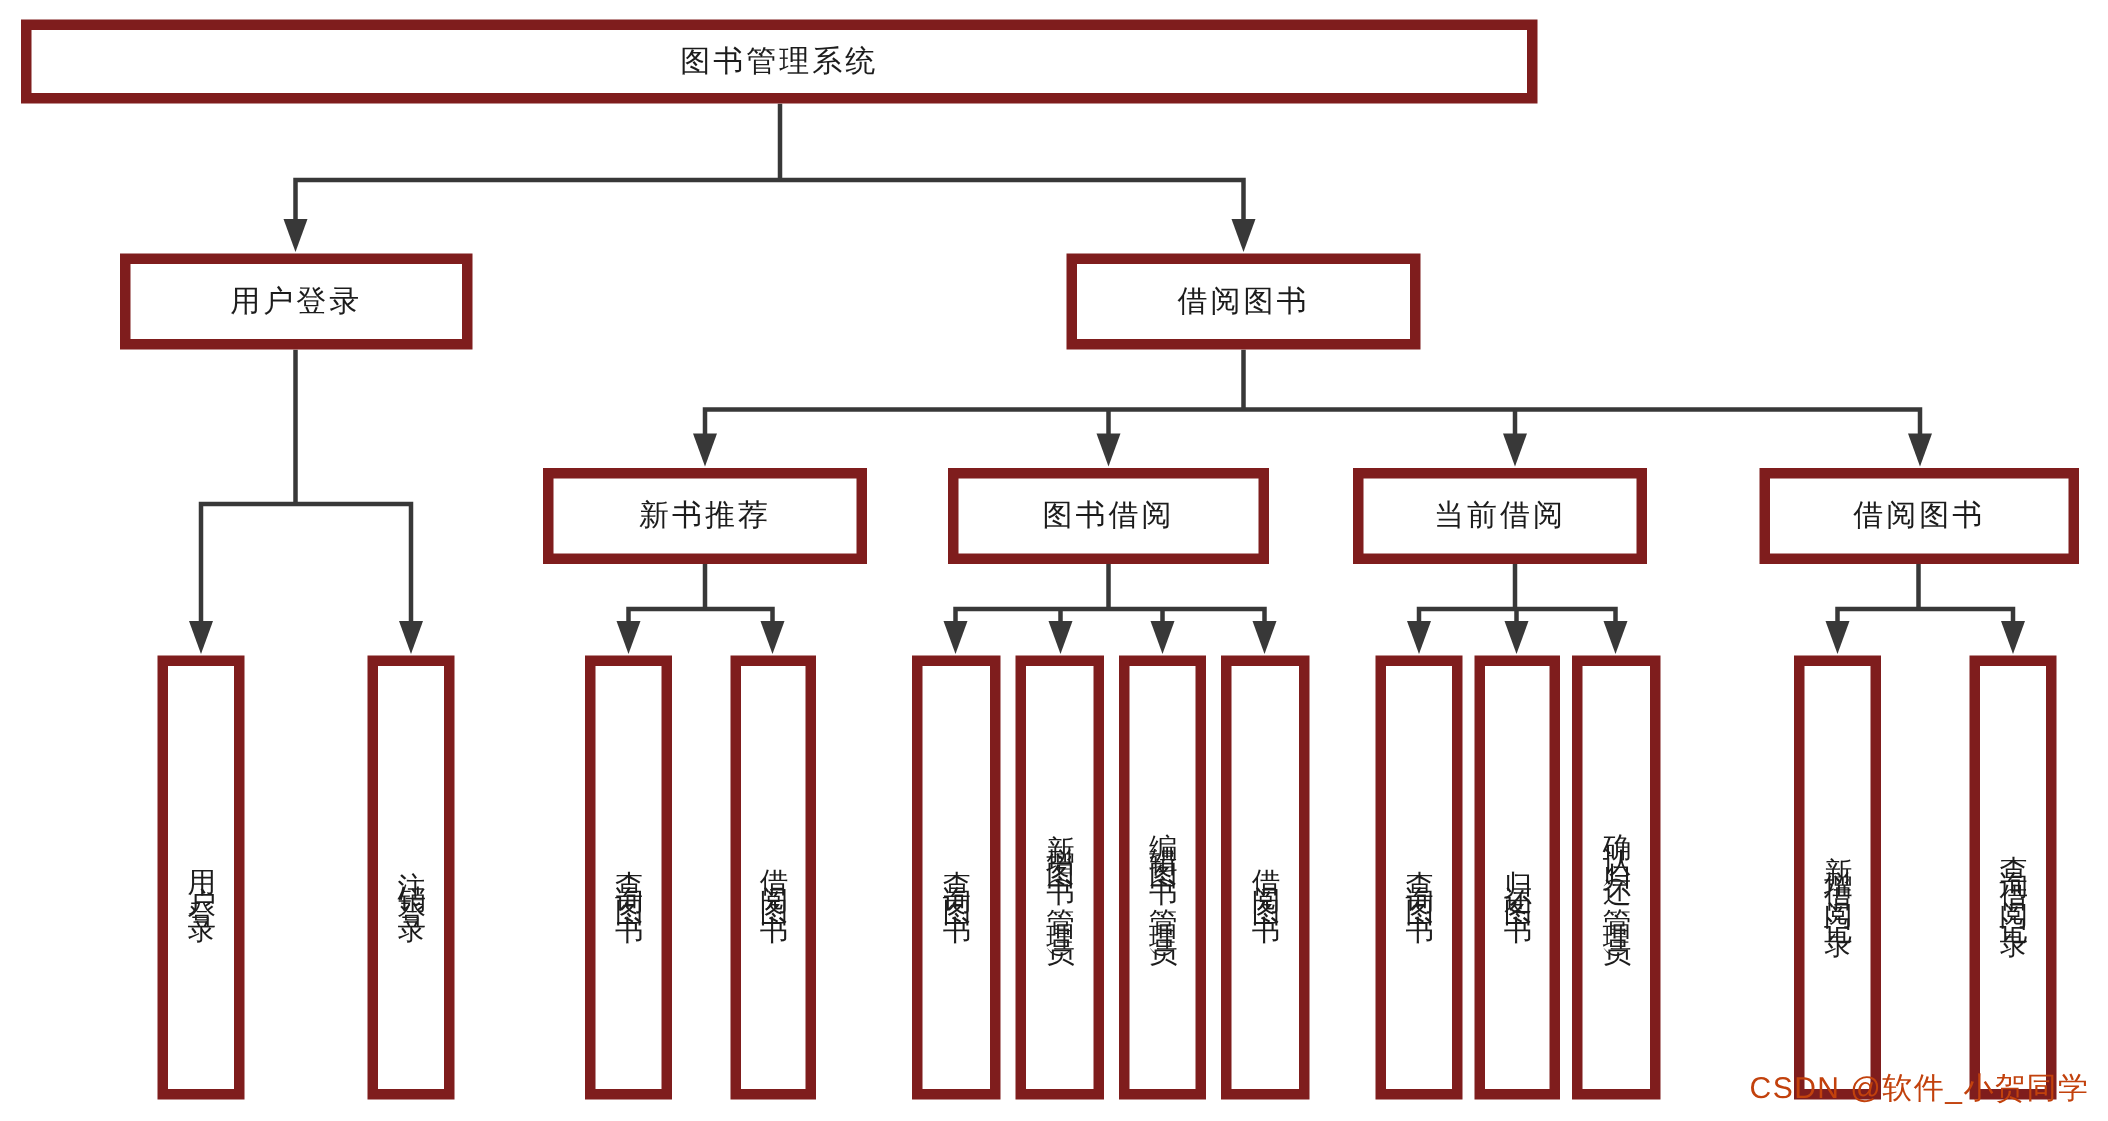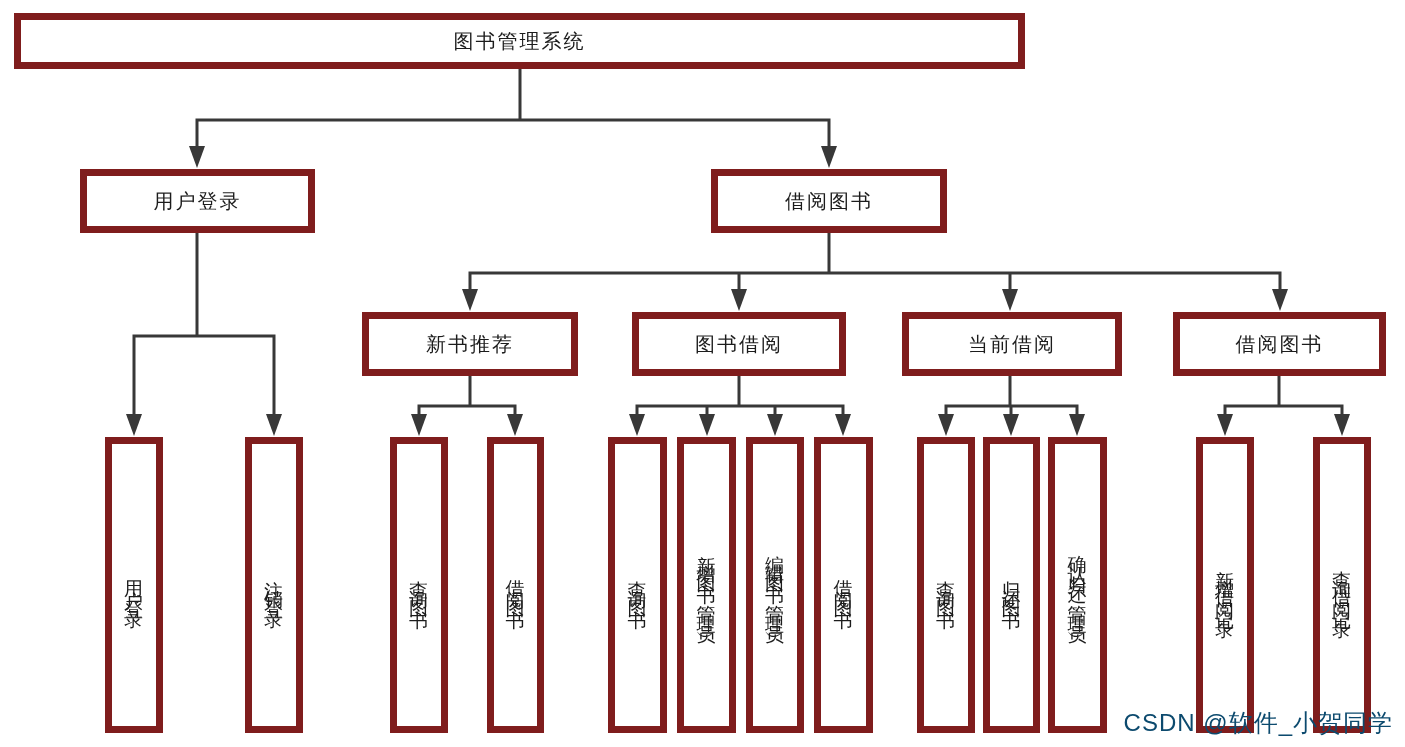--- a/index.html
+++ b/index.html
@@ -40,43 +40,43 @@
     letter-spacing: 10px;
     line-height: 1;
     white-space: nowrap;
   }
   
   .n-root        { left: 14px;   top: 13px;  width: 1011px; height: 56px; }
   .n-user-login  { left: 80px;   top: 169px; width: 235px;  height: 64px; }
   .n-book-mgmt   { left: 711px;  top: 169px; width: 236px;  height: 64px; }
   .n-new-book    { left: 362px;  top: 312px; width: 216px;  height: 64px; }
   .n-borrowing   { left: 632px;  top: 312px; width: 214px;  height: 64px; align-items: center; }
-  .n-current     { left: 902px;  top: 312px; width: 220px;  height: 64px; }
+  .n-current     { left: 902px;  top: 312px; width: 196px;  height: 64px; }
   .n-records     { left: 1173px; top: 312px; width: 213px;  height: 64px; }
   .leaf          { top: 437px; height: 296px; }
   .l1  { left: 105px;  width: 58px; }
   .l2  { left: 245px;  width: 58px; }
   .l3  { left: 390px;  width: 58px; }
   .l4  { left: 487px;  width: 57px; }
   .l5  { left: 608px;  width: 59px; }
   .l6  { left: 677px;  width: 59px; }
   .l7  { left: 746px;  width: 58px; }
   .l8  { left: 814px;  width: 59px; }
   .l9  { left: 917px;  width: 58px; }
   .l10 { left: 983px;  width: 57px; }
   .l11 { left: 1048px; width: 59px; }
   .l12 { left: 1196px; width: 58px; }
   .l13 { left: 1313px; width: 58px; }
   .watermark {
     position: absolute;
     right: 12px;
     bottom: 8px;
-    font-size: 24px;
+    font-size: 20px;
     letter-spacing: 1px;
-    color: #0c4a6e;
+    color: #c2410c;
     white-space: nowrap;
     z-index: 5;
   }
 </style>
 </head>
 <body>
 
 <div class="stage">
 
   <svg class="connectors" viewBox="0 0 1405 747" xmlns="http://www.w3.org/2000/svg">

